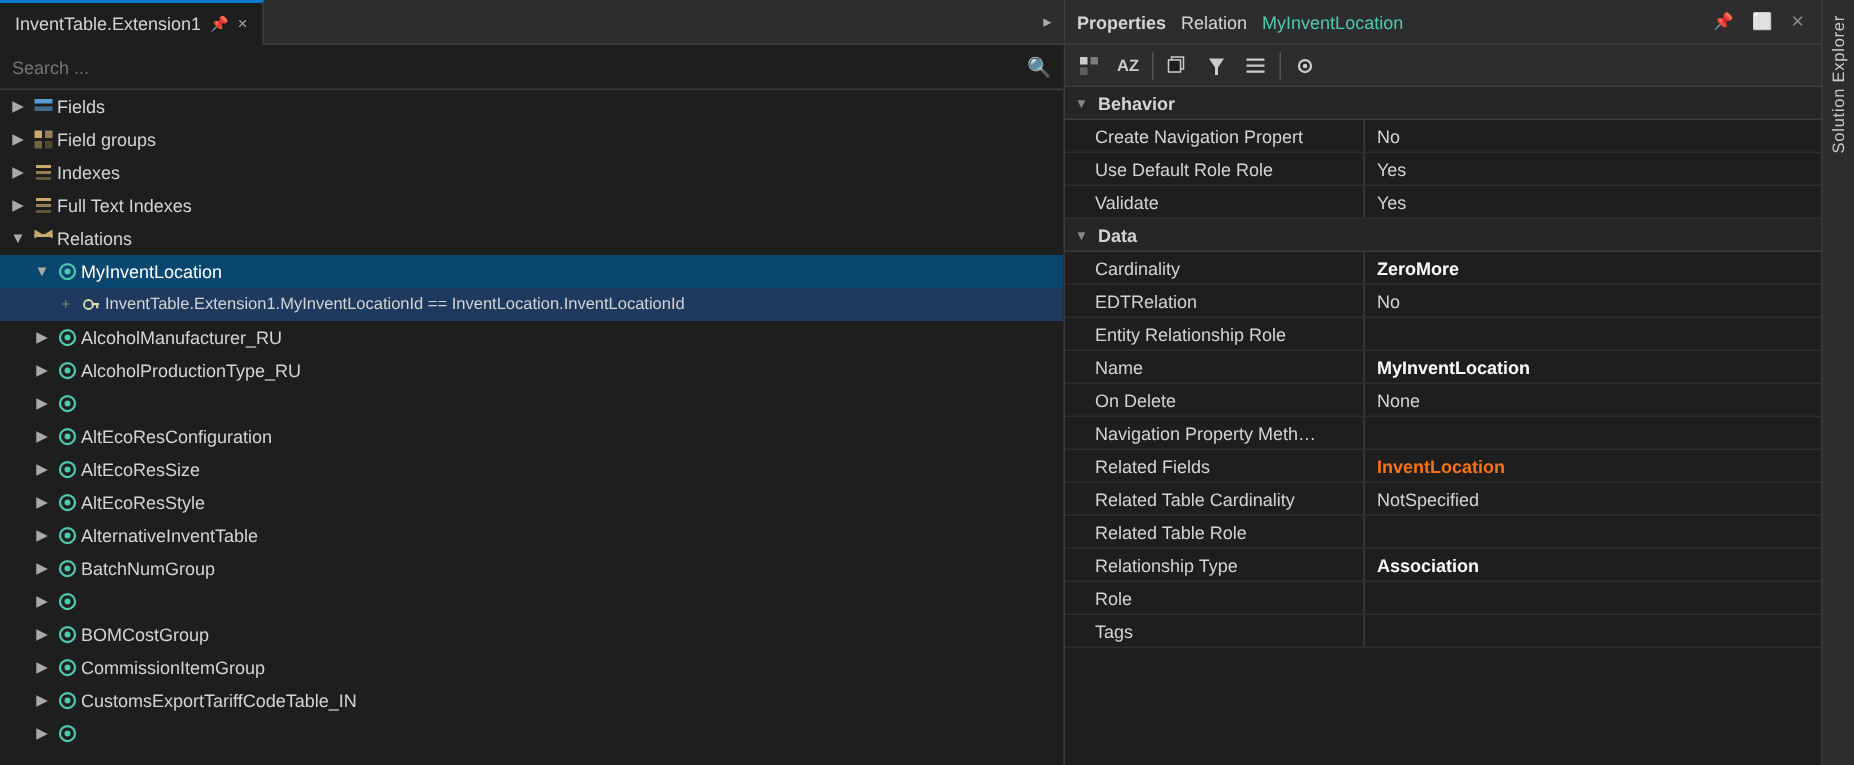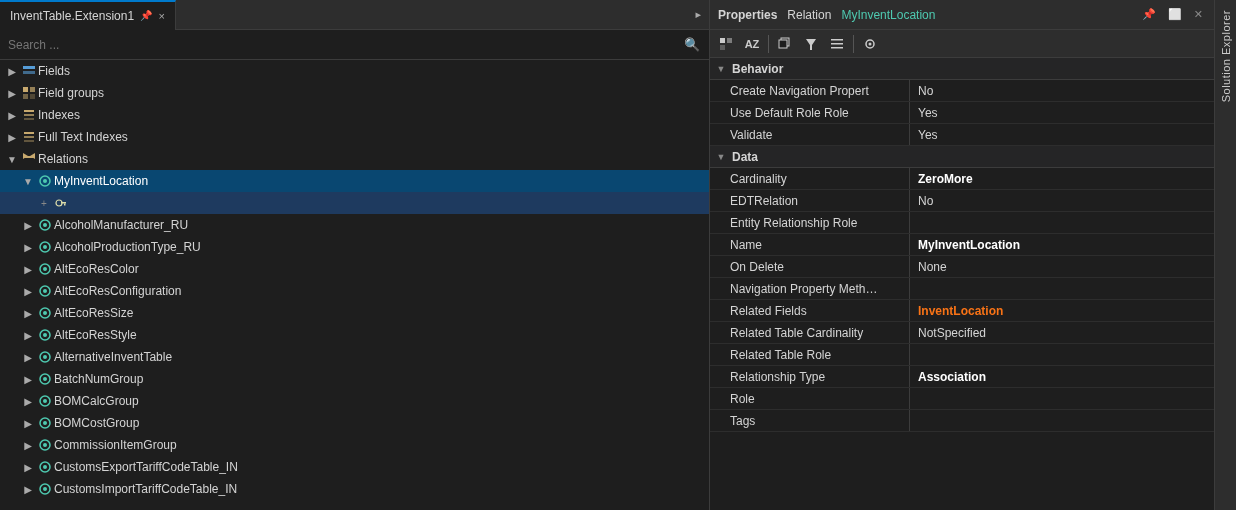--- a/index.html
+++ b/index.html
@@ -365,20 +365,21 @@
 
     <div class="tree-node" style="padding-left:36px; background:#1e3a5f;">
       <span class="expander" style="color:#888;">+</span>
       <span class="node-icon">
         <svg class="svg-icon" viewBox="0 0 14 14">
             <circle cx="5" cy="7" r="3" fill="none" stroke="#dcdcaa" stroke-width="1.2"></circle>
             <rect x="7" y="6" width="5" height="1.5" fill="#dcdcaa"></rect>
             <rect x="10" y="7.5" width="1.5" height="2" fill="#dcdcaa"></rect>
           </svg>
       </span>
+      <span class="node-label" style="color:#d4d4d4;font-size:11px;">InventTable.Extension1.MyInventLocationId == InventLocation.InventLocationId</span>
     </div>
 
     <div class="tree-node" style="padding-left:20px;">
       <span class="expander">▶</span>
       <span class="node-icon">
         <svg class="svg-icon" viewBox="0 0 14 14">
             <circle cx="7" cy="7" r="5" fill="none" stroke="#4ec9b0" stroke-width="1.5"></circle>
             <circle cx="7" cy="7" r="2" fill="#4ec9b0"></circle>
           </svg>
       </span>
@@ -397,21 +398,20 @@
     </div>
 
     <div class="tree-node" style="padding-left:20px;">
       <span class="expander">▶</span>
       <span class="node-icon">
         <svg class="svg-icon" viewBox="0 0 14 14">
             <circle cx="7" cy="7" r="5" fill="none" stroke="#4ec9b0" stroke-width="1.5"></circle>
             <circle cx="7" cy="7" r="2" fill="#4ec9b0"></circle>
           </svg>
       </span>
-      <span class="node-label">AltEcoResColor</span>
     </div>
 
     <div class="tree-node" style="padding-left:20px;">
       <span class="expander">▶</span>
       <span class="node-icon">
         <svg class="svg-icon" viewBox="0 0 14 14">
             <circle cx="7" cy="7" r="5" fill="none" stroke="#4ec9b0" stroke-width="1.5"></circle>
             <circle cx="7" cy="7" r="2" fill="#4ec9b0"></circle>
           </svg>
       </span>
@@ -463,21 +463,20 @@
     </div>
 
     <div class="tree-node" style="padding-left:20px;">
       <span class="expander">▶</span>
       <span class="node-icon">
         <svg class="svg-icon" viewBox="0 0 14 14">
             <circle cx="7" cy="7" r="5" fill="none" stroke="#4ec9b0" stroke-width="1.5"></circle>
             <circle cx="7" cy="7" r="2" fill="#4ec9b0"></circle>
           </svg>
       </span>
-      <span class="node-label">BOMCalcGroup</span>
     </div>
 
     <div class="tree-node" style="padding-left:20px;">
       <span class="expander">▶</span>
       <span class="node-icon">
         <svg class="svg-icon" viewBox="0 0 14 14">
             <circle cx="7" cy="7" r="5" fill="none" stroke="#4ec9b0" stroke-width="1.5"></circle>
             <circle cx="7" cy="7" r="2" fill="#4ec9b0"></circle>
           </svg>
       </span>
@@ -507,21 +506,20 @@
     </div>
 
     <div class="tree-node" style="padding-left:20px;">
       <span class="expander">▶</span>
       <span class="node-icon">
         <svg class="svg-icon" viewBox="0 0 14 14">
             <circle cx="7" cy="7" r="5" fill="none" stroke="#4ec9b0" stroke-width="1.5"></circle>
             <circle cx="7" cy="7" r="2" fill="#4ec9b0"></circle>
           </svg>
       </span>
-      <span class="node-label">CustomsImportTariffCodeTable_IN</span>
     </div>
 
   </div>
 </div>
 
 <div class="right-panel">
 
   <div class="properties-header">
     <span class="properties-title">Properties</span>
     <span style="color:#d4d4d4;font-size:12px;margin-left:4px;">Relation</span>

